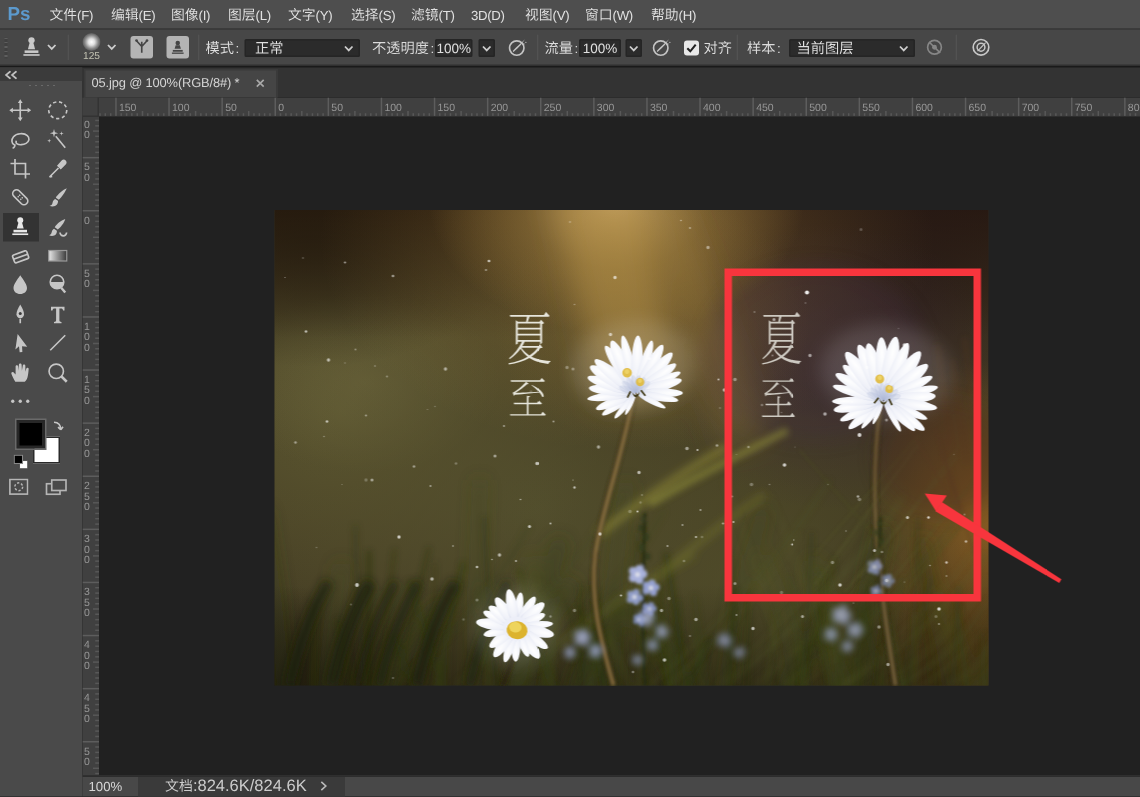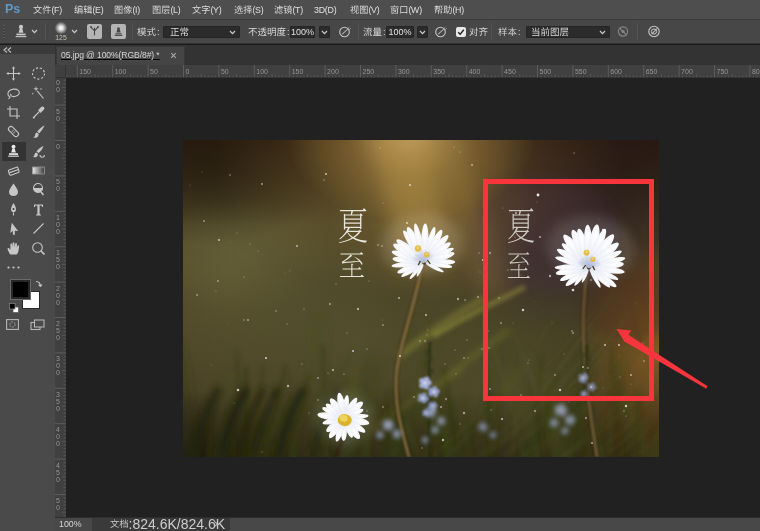--- a/index.html
+++ b/index.html
@@ -444,21 +444,21 @@
 <svg class="abs" style="left:6px;top:319px" width="13" height="11" viewBox="0 0 13 11">
 <rect x="0.6" y="0.6" width="11.8" height="9.8" stroke="#b5b5b5" stroke-width="1.1" fill="none"></rect>
 <circle cx="6.5" cy="5.5" r="2.6" stroke="#b5b5b5" stroke-width="1" fill="none" stroke-dasharray="1.5,1.2"></circle>
   </svg>
 <svg class="abs" style="left:30px;top:319px" width="15" height="12" viewBox="0 0 15 12">
 <rect x="1" y="3.5" width="9" height="7" stroke="#b5b5b5" stroke-width="1.1" fill="none"></rect>
 <rect x="4.5" y="1" width="9.5" height="7" fill="#4a4a4a" stroke="#b5b5b5" stroke-width="1.1"></rect>
   </svg>
 <div class="abs" style="left:55px;top:45px;width:705px;height:20px;background:#333333"></div>
 <div class="abs" style="left:56px;top:46px;width:129px;height:19px;background:#454545;border:1px solid #3a3a3a;border-bottom:none"></div>
-<div style="position:absolute;left:61px;top:46px;height:18px;display:flex;align-items:center;text-decoration:underline;">
+<div style="position:absolute;left:61px;top:46px;height:18px;display:flex;align-items:center;">
     <span style="font-size:8.6px;color:#d4d4d4;white-space:pre;letter-spacing:-0.1px">05.jpg @ 100%(RGB/8#) *</span>
   </div>
 <svg class="abs" style="left:169.5px;top:51.5px" width="7" height="7" viewBox="0 0 7 7">
 <path d="M1.2 1.2 L5.8 5.8 M5.8 1.2 L1.2 5.8" stroke="#a8a8a8" stroke-width="1.1"></path>
   </svg>
 <svg class="abs" style="left:55px;top:65px" width="705" height="13" viewBox="0 0 705 13">
     <rect width="705" height="13" fill="#404040"></rect>
     <rect x="11.2" y="10.5" width="1" height="2.5" fill="#585858"></rect>
     <rect x="14.7" y="10.5" width="1" height="2.5" fill="#585858"></rect>
     <rect x="18.3" y="10.5" width="1" height="2.5" fill="#585858"></rect>
@@ -1657,16 +1657,16 @@
 <div class="abs" style="left:55px;top:517px;width:705px;height:14px;background:#484848;border-top:1px solid #2d2d2d"></div>
 <div class="abs" style="left:92px;top:518px;width:138px;height:13px;background:#3a3a3a"></div>
 <div style="position:absolute;left:59px;top:517px;height:14px;display:flex;align-items:center;">
     <span style="font-size:8.8px;color:#d6d6d6;white-space:pre;">100%</span>
   </div>
 <div style="position:absolute;left:110px;top:517px;height:14px;display:flex;align-items:center;">
     <svg style="display:block;" width="18.6" height="9.3" viewBox="0 0 2000 1000" fill="#cccccc">
       <use href="#u00" x="0"></use>
       <use href="#u33" x="1000"></use>
     </svg>
-    <span style="font-size:14px;color:#cccccc;white-space:pre;">:824.6K/824.6K</span>
+    <span style="font-size:11px;color:#cccccc;white-space:pre;">:824.6K/824.6K</span>
   </div>
 <svg class="abs" style="left:213px;top:520px" width="6" height="8" viewBox="0 0 6 8">
 <path d="M1.2 1.2 L4.2 4 L1.2 6.8" stroke="#b8b8b8" stroke-width="1.1" fill="none"></path>
   </svg>
 </body></html>

